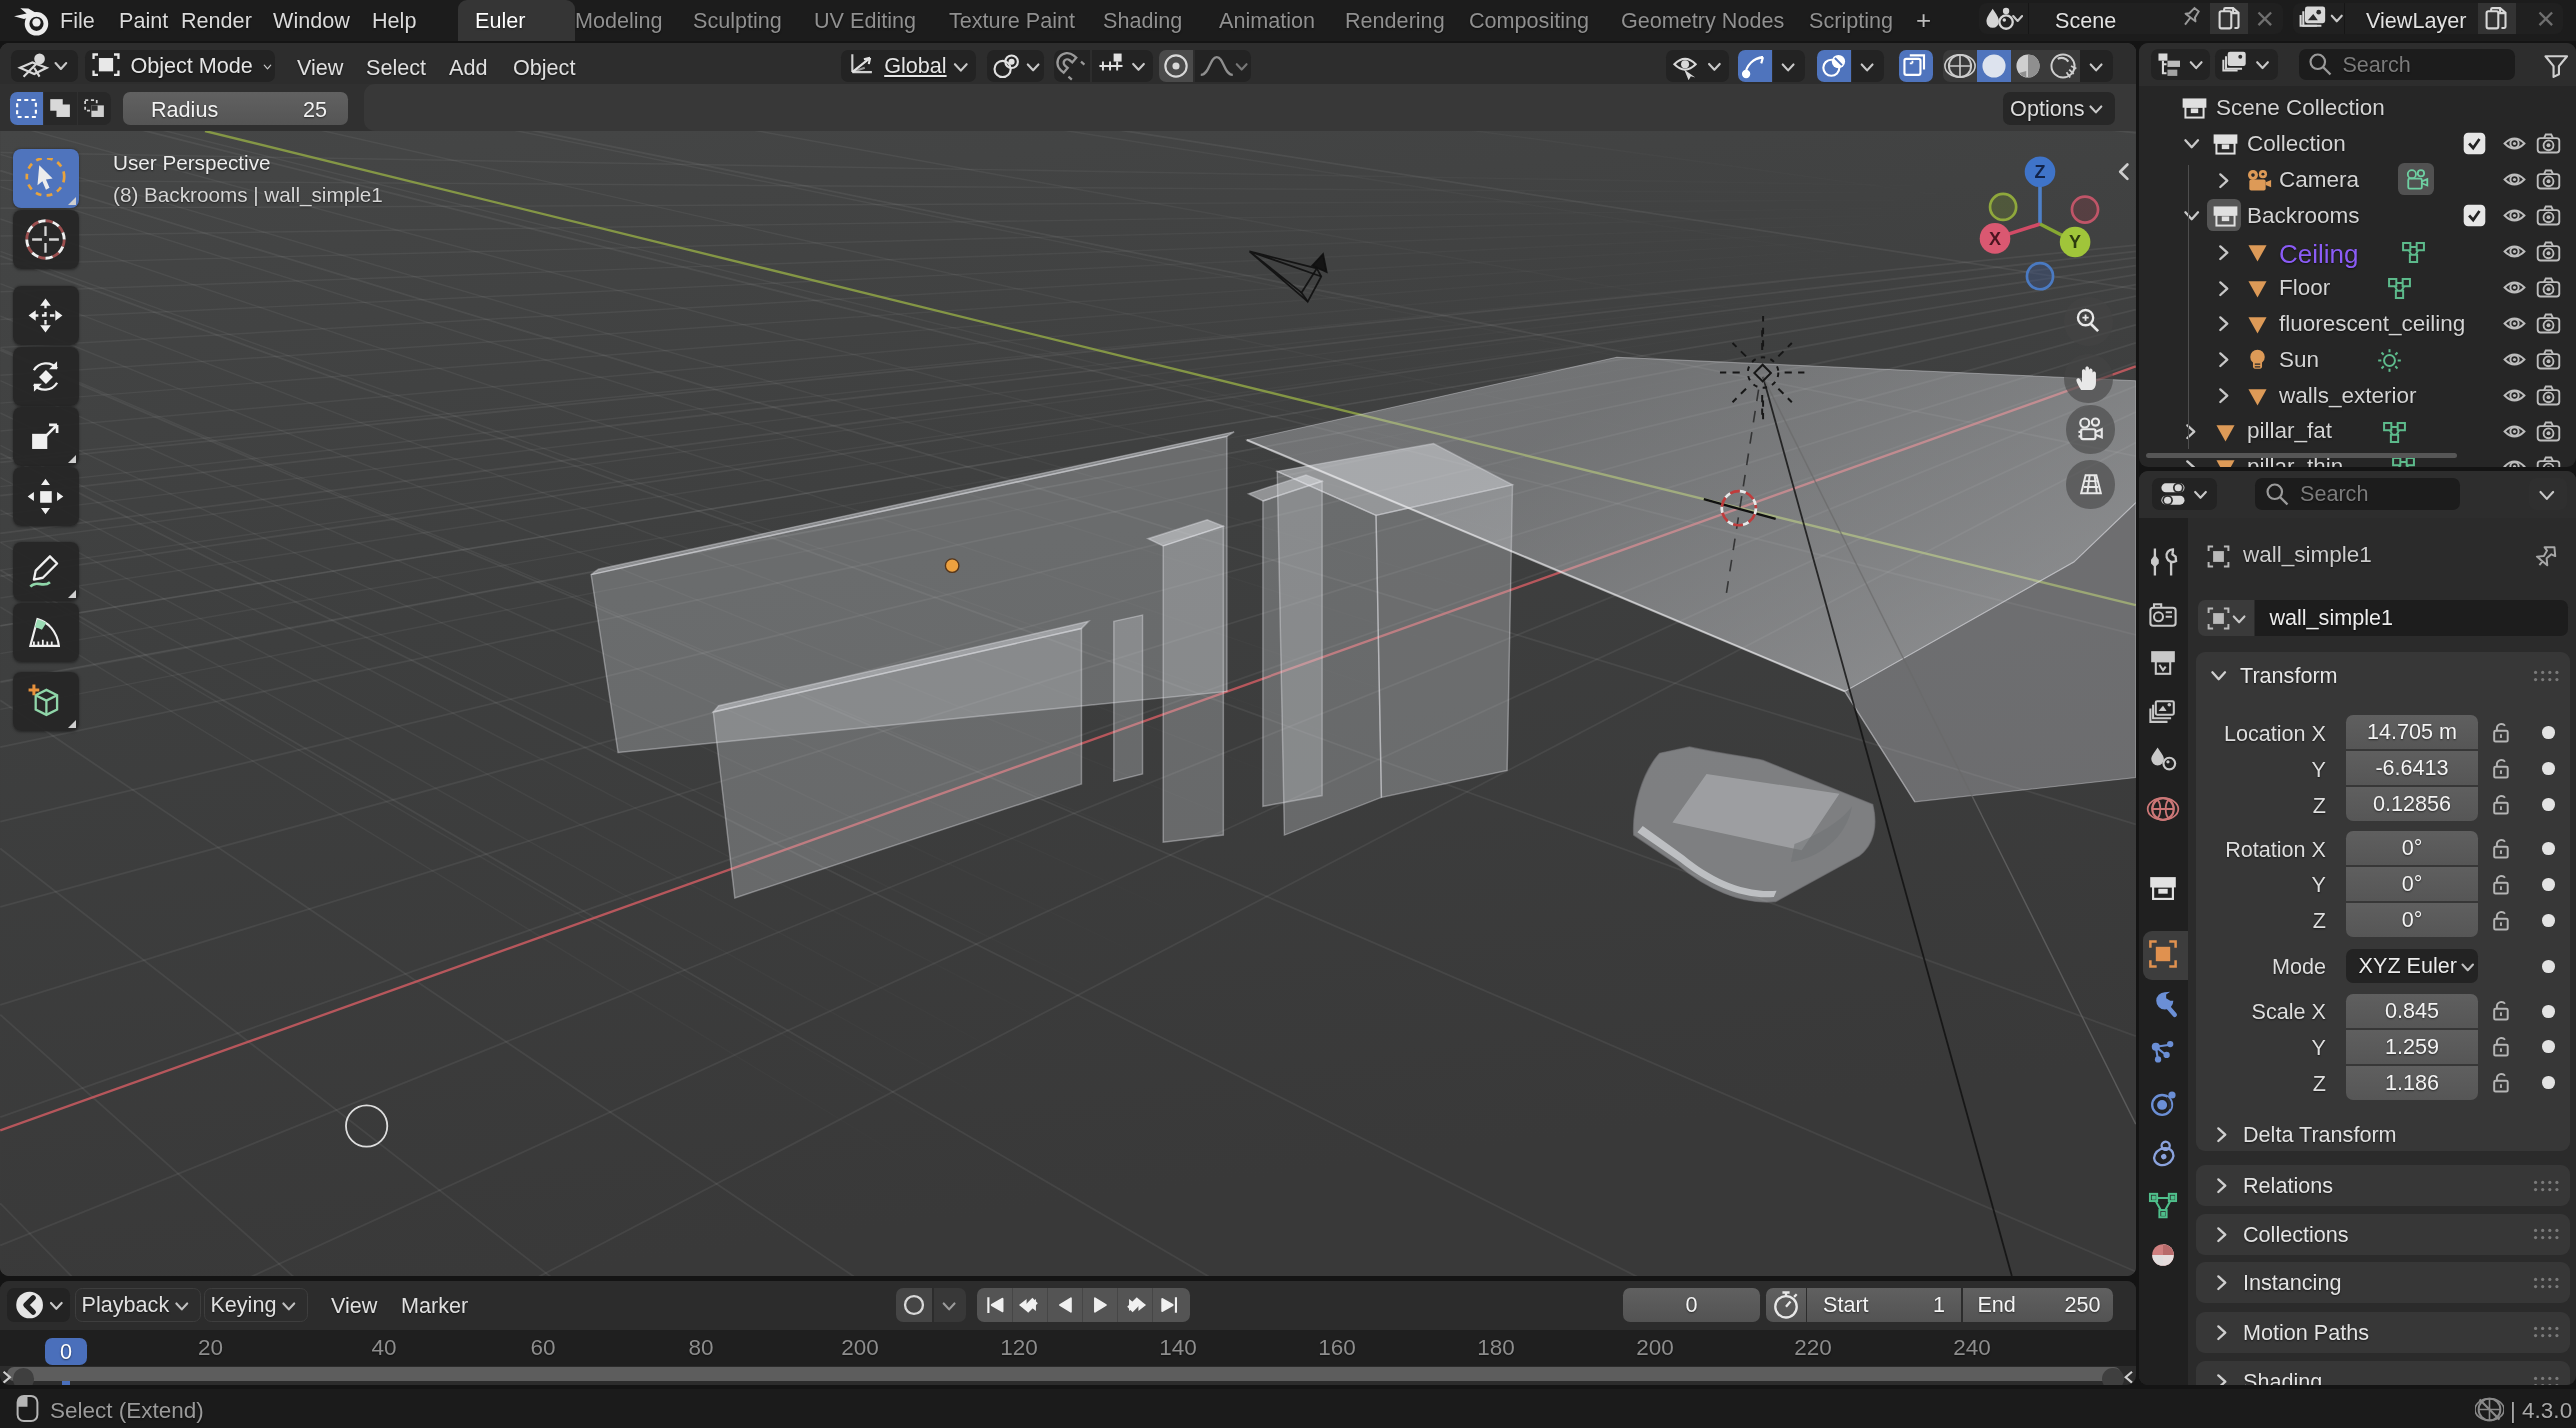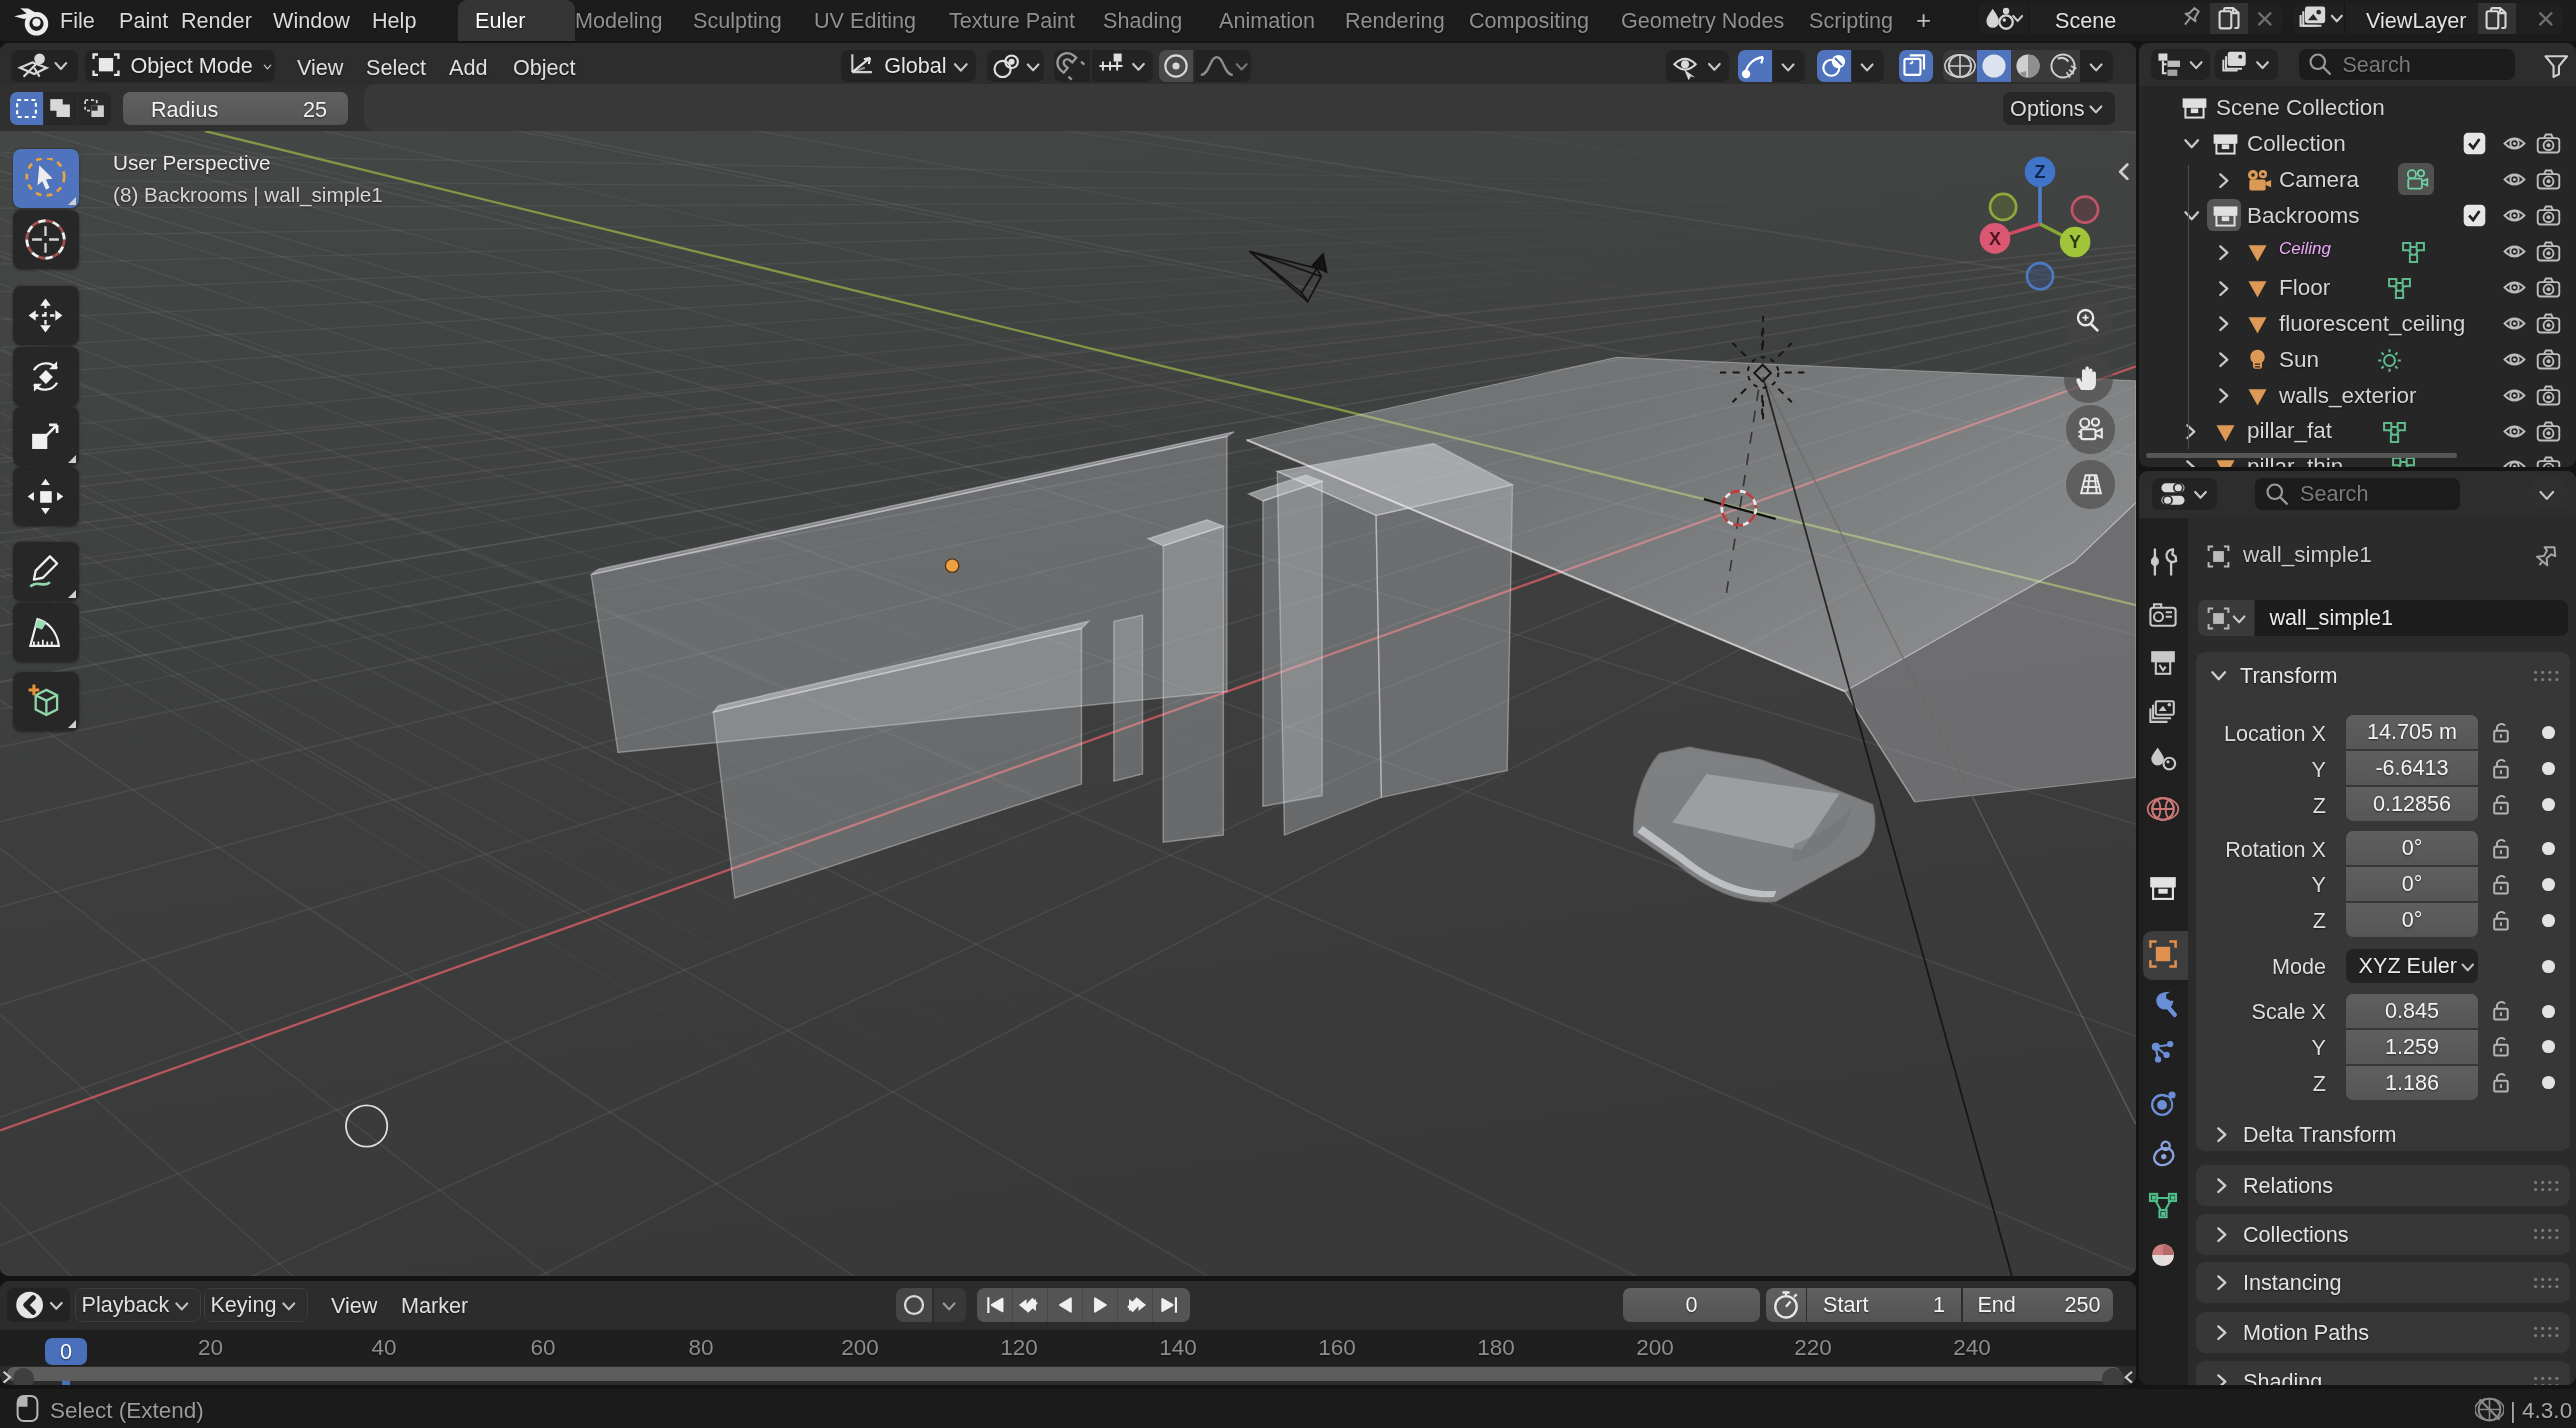--- a/index.html
+++ b/index.html
@@ -115,21 +115,21 @@
     <div class="a tx" style="left:449px;top:11.7px;color:#e0e0e0;">Add</div>
     <div class="a tx" style="left:513px;top:11.7px;color:#e0e0e0;">Object</div>
     <div class="a btn" style="left:841px;top:7.2px;width:135px;height:32px;justify-content:flex-start;">
       <span style="margin-left:3.6px;"><svg width="36" height="32" viewBox="0 0 40 36" style="">
           <g stroke="#e2e2e2" stroke-width="2.4" fill="none">
             <path d="M8,6 v20 M8,26 h22" opacity="0.9"></path>
             <path d="M8,26 L28,10 M28,10 l-7,1.5 M28,10 l-1.5,7"></path>
             <path d="M8,26 l14,-5" opacity="0.6"></path>
           </g>
         </svg></span>
-      <span class="tx" style="margin-left:3.6px;color:#e5e5e5;">Global</span>
+      <span class="tx" style="margin-left:3.6px;color:#e5e5e5;text-decoration:underline;">Global</span>
       <svg width="23.4" height="27" viewBox="0 0 26 30" style="margin-left:3.6px;">
         <polyline points="5.5,12.425 12,19.575 18.5,12.425" fill="none" stroke="#c8c8c8" stroke-width="2.4" stroke-linecap="round" stroke-linejoin="round"></polyline>
       </svg>
     </div>
     <div class="a btn" style="left:987px;top:7.2px;width:57px;height:32px;">
       <svg width="36" height="30.5" viewBox="0 0 40 34" style="">
         <g stroke="#e0e0e0" stroke-width="2.4" fill="none">
           <circle cx="14" cy="20" r="9"></circle>
           <circle cx="24" cy="12" r="7"></circle>
           <circle cx="24" cy="12" r="2.2" fill="#e0e0e0"></circle>
@@ -784,21 +784,21 @@
           <circle cx="15" cy="17" r="5.5"></circle>
         </g>
         <circle cx="15" cy="17" r="2.2" fill="#bdbdbd"></circle>
       </svg></div>
     <div class="a" style="left:74px;top:198px;"><svg width="23.4" height="23.4" viewBox="0 0 26 26" style="">
         <polyline points="8.149999999999999,6 15.850000000000001,13 8.149999999999999,20" fill="none" stroke="#c8c8c8" stroke-width="2.6" stroke-linecap="round" stroke-linejoin="round"></polyline>
       </svg></div>
     <div class="a" style="left:104px;top:195px;"><svg width="29" height="29" viewBox="0 0 32 32" style="">
         <path d="M6,8 h20 l-10,18 Z" fill="#dd9a57"></path>
       </svg></div>
-    <div class="a tx" style="left:140px;top:196px;color:#f0abfc;font-size:17px;font-style:italic;">Ceiling</div>
+    <div class="a tx" style="left:140px;top:196px;color:#8b5cf6;font-size:26px;">Ceiling</div>
     <div class="a" style="left:260px;top:195px;"><svg width="29" height="29" viewBox="0 0 32 32" style="">
         <g stroke="#5dbb8c" stroke-width="2.2" fill="none">
           <path d="M9,10 L23,10 L16,23 Z"></path>
           <rect x="4.5" y="5.5" width="8" height="8" fill="#262626"></rect>
           <rect x="19.5" y="5.5" width="8" height="8" fill="#262626"></rect>
           <rect x="12" y="18.5" width="8" height="8" fill="#262626"></rect>
         </g>
       </svg></div>
     <div class="a" style="left:362px;top:195px;"><svg width="27" height="27" viewBox="0 0 30 30" style="">
         <path d="M4,15 q11,-11 22,0 q-11,11 -22,0 Z" fill="none" stroke="#bdbdbd" stroke-width="2.2"></path>

